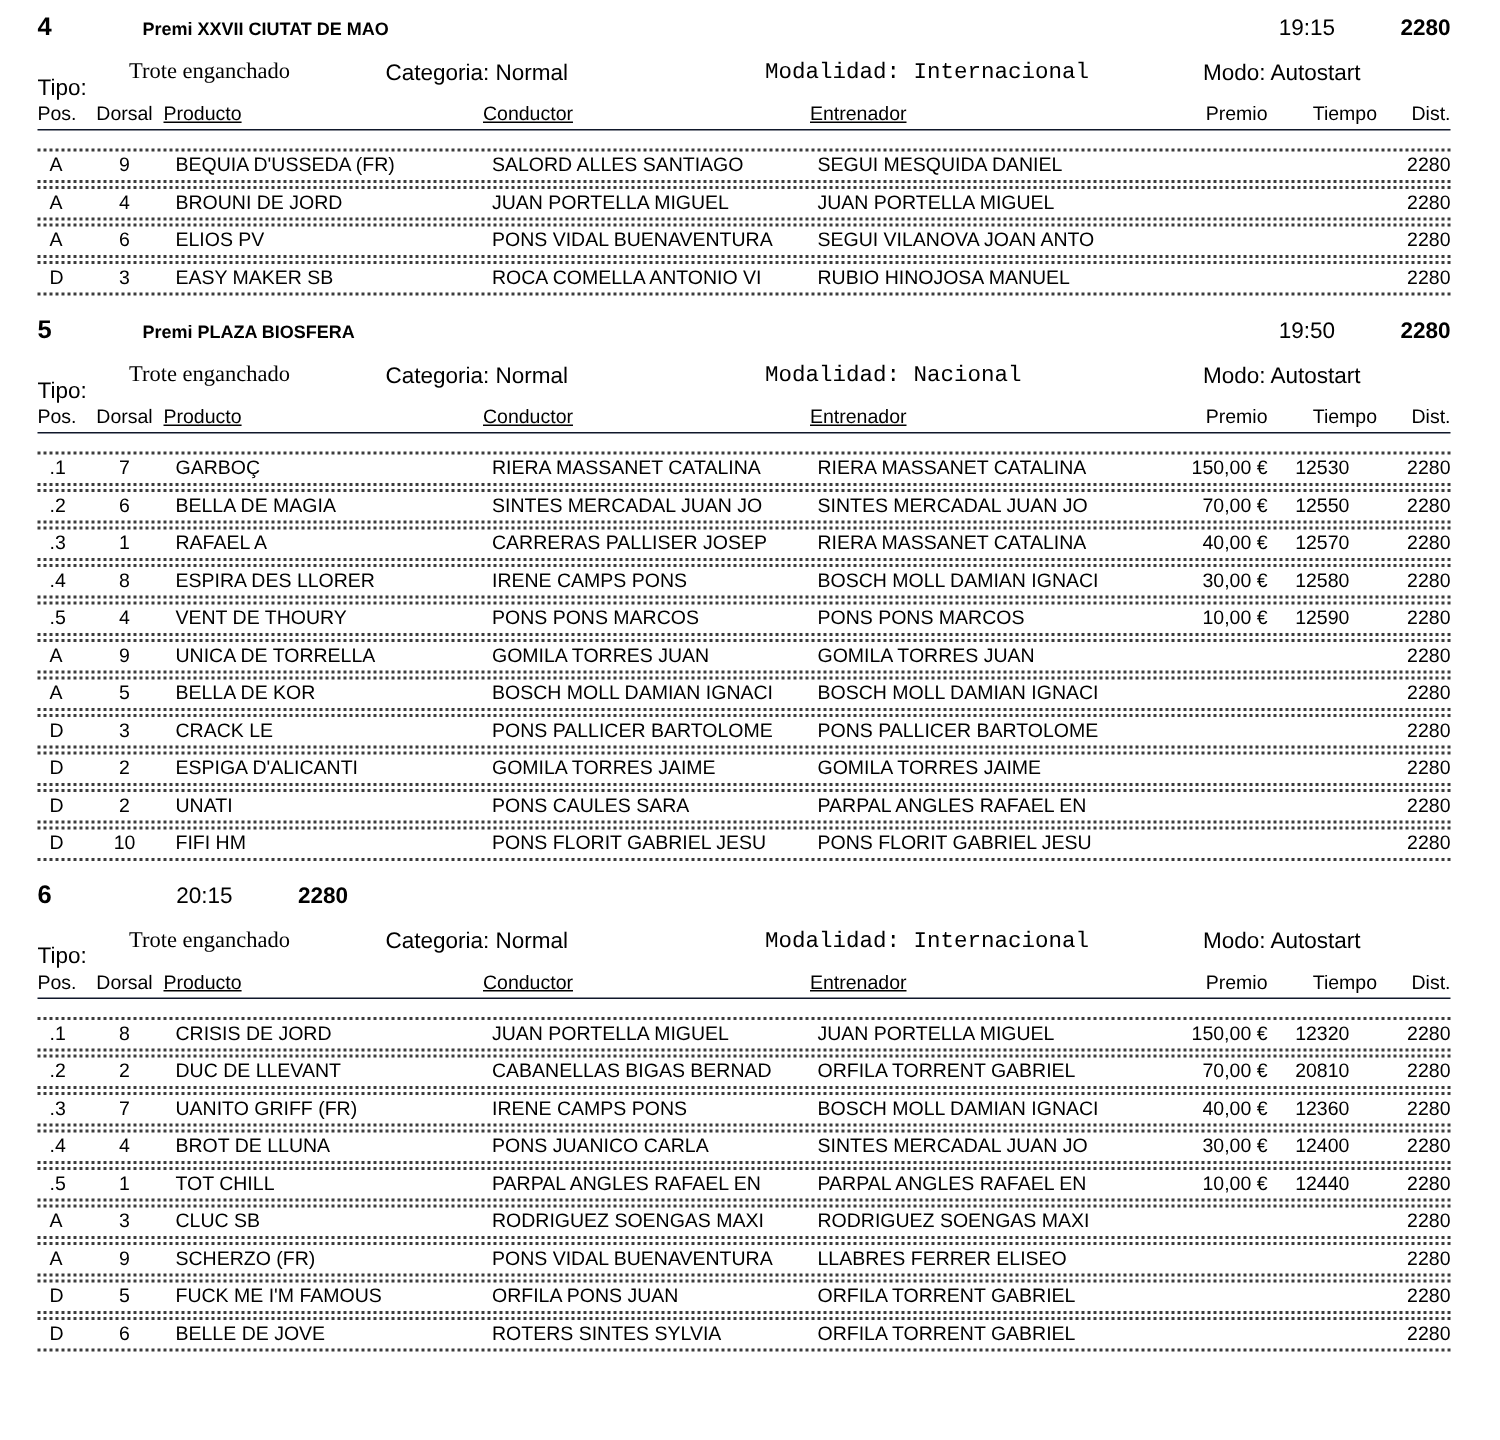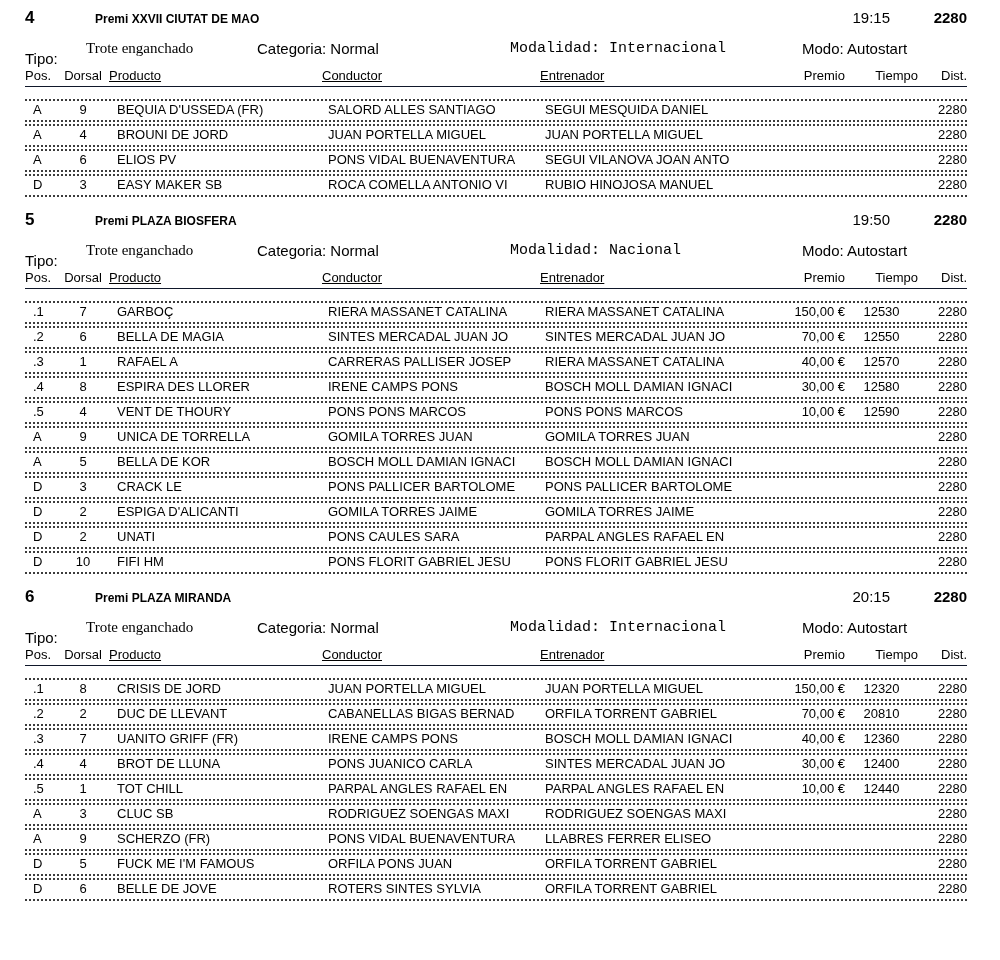--- a/index.html
+++ b/index.html
@@ -309,21 +309,20 @@
           <div class="cell c-premio"></div>
           <div class="cell c-tiempo"></div>
           <div class="cell c-dist">2280</div>
         </div>
       </div>
   </section>
 
   <section class="race">
     <div class="title-row">
       <span class="race-num">6</span>
-      <span class="race-name">Premi PLAZA MIRANDA</span>
       <span class="race-time">20:15</span>
       <span class="race-dist">2280</span>
     </div>
     <div class="meta-row">
       <span class="m-tipo-label">Tipo:</span>
       <span class="m-tipo-value">Trote enganchado</span>
       <span class="m-categoria">Categoria: Normal</span>
       <span class="m-modalidad">Modalidad: Internacional</span>
       <span class="m-modo">Modo: Autostart</span>
     </div>

